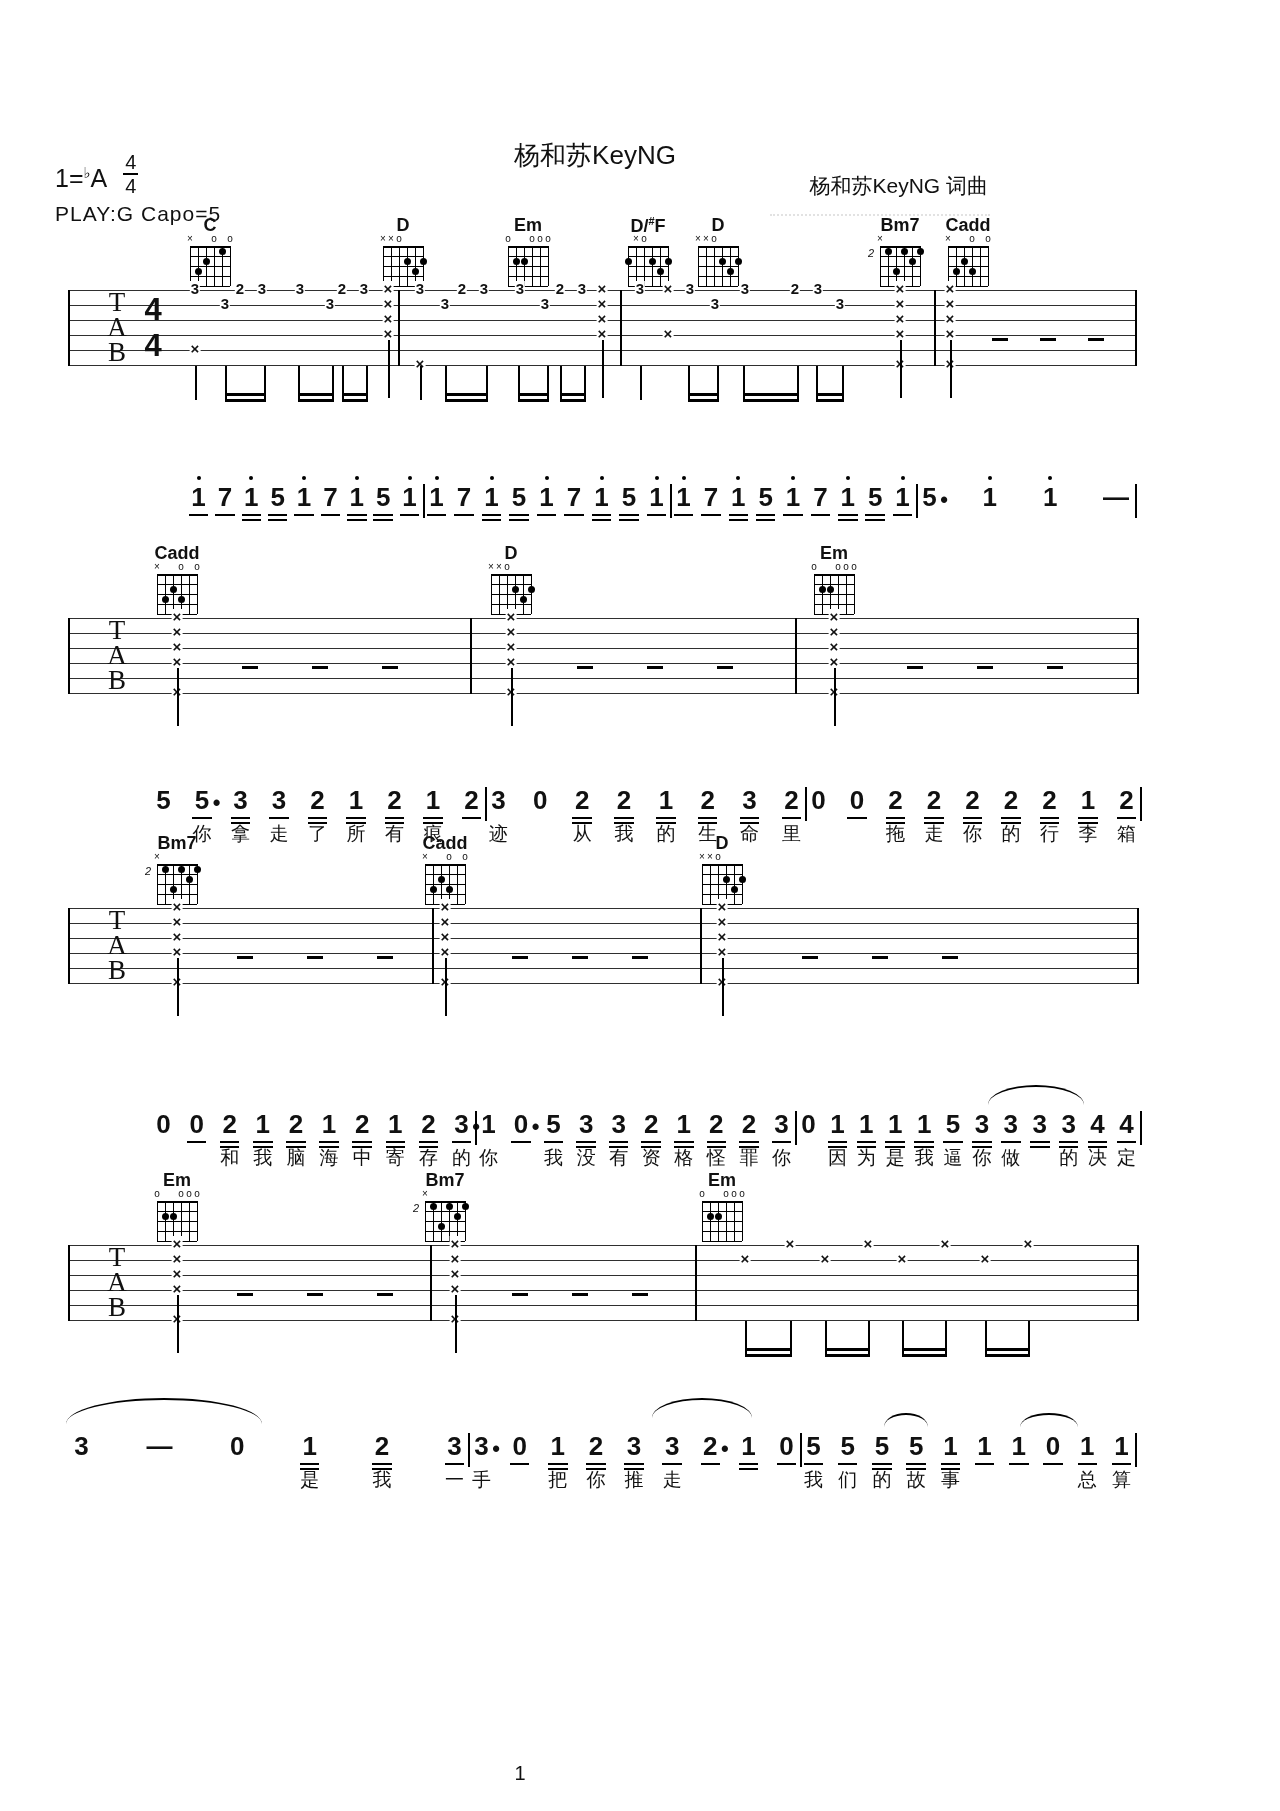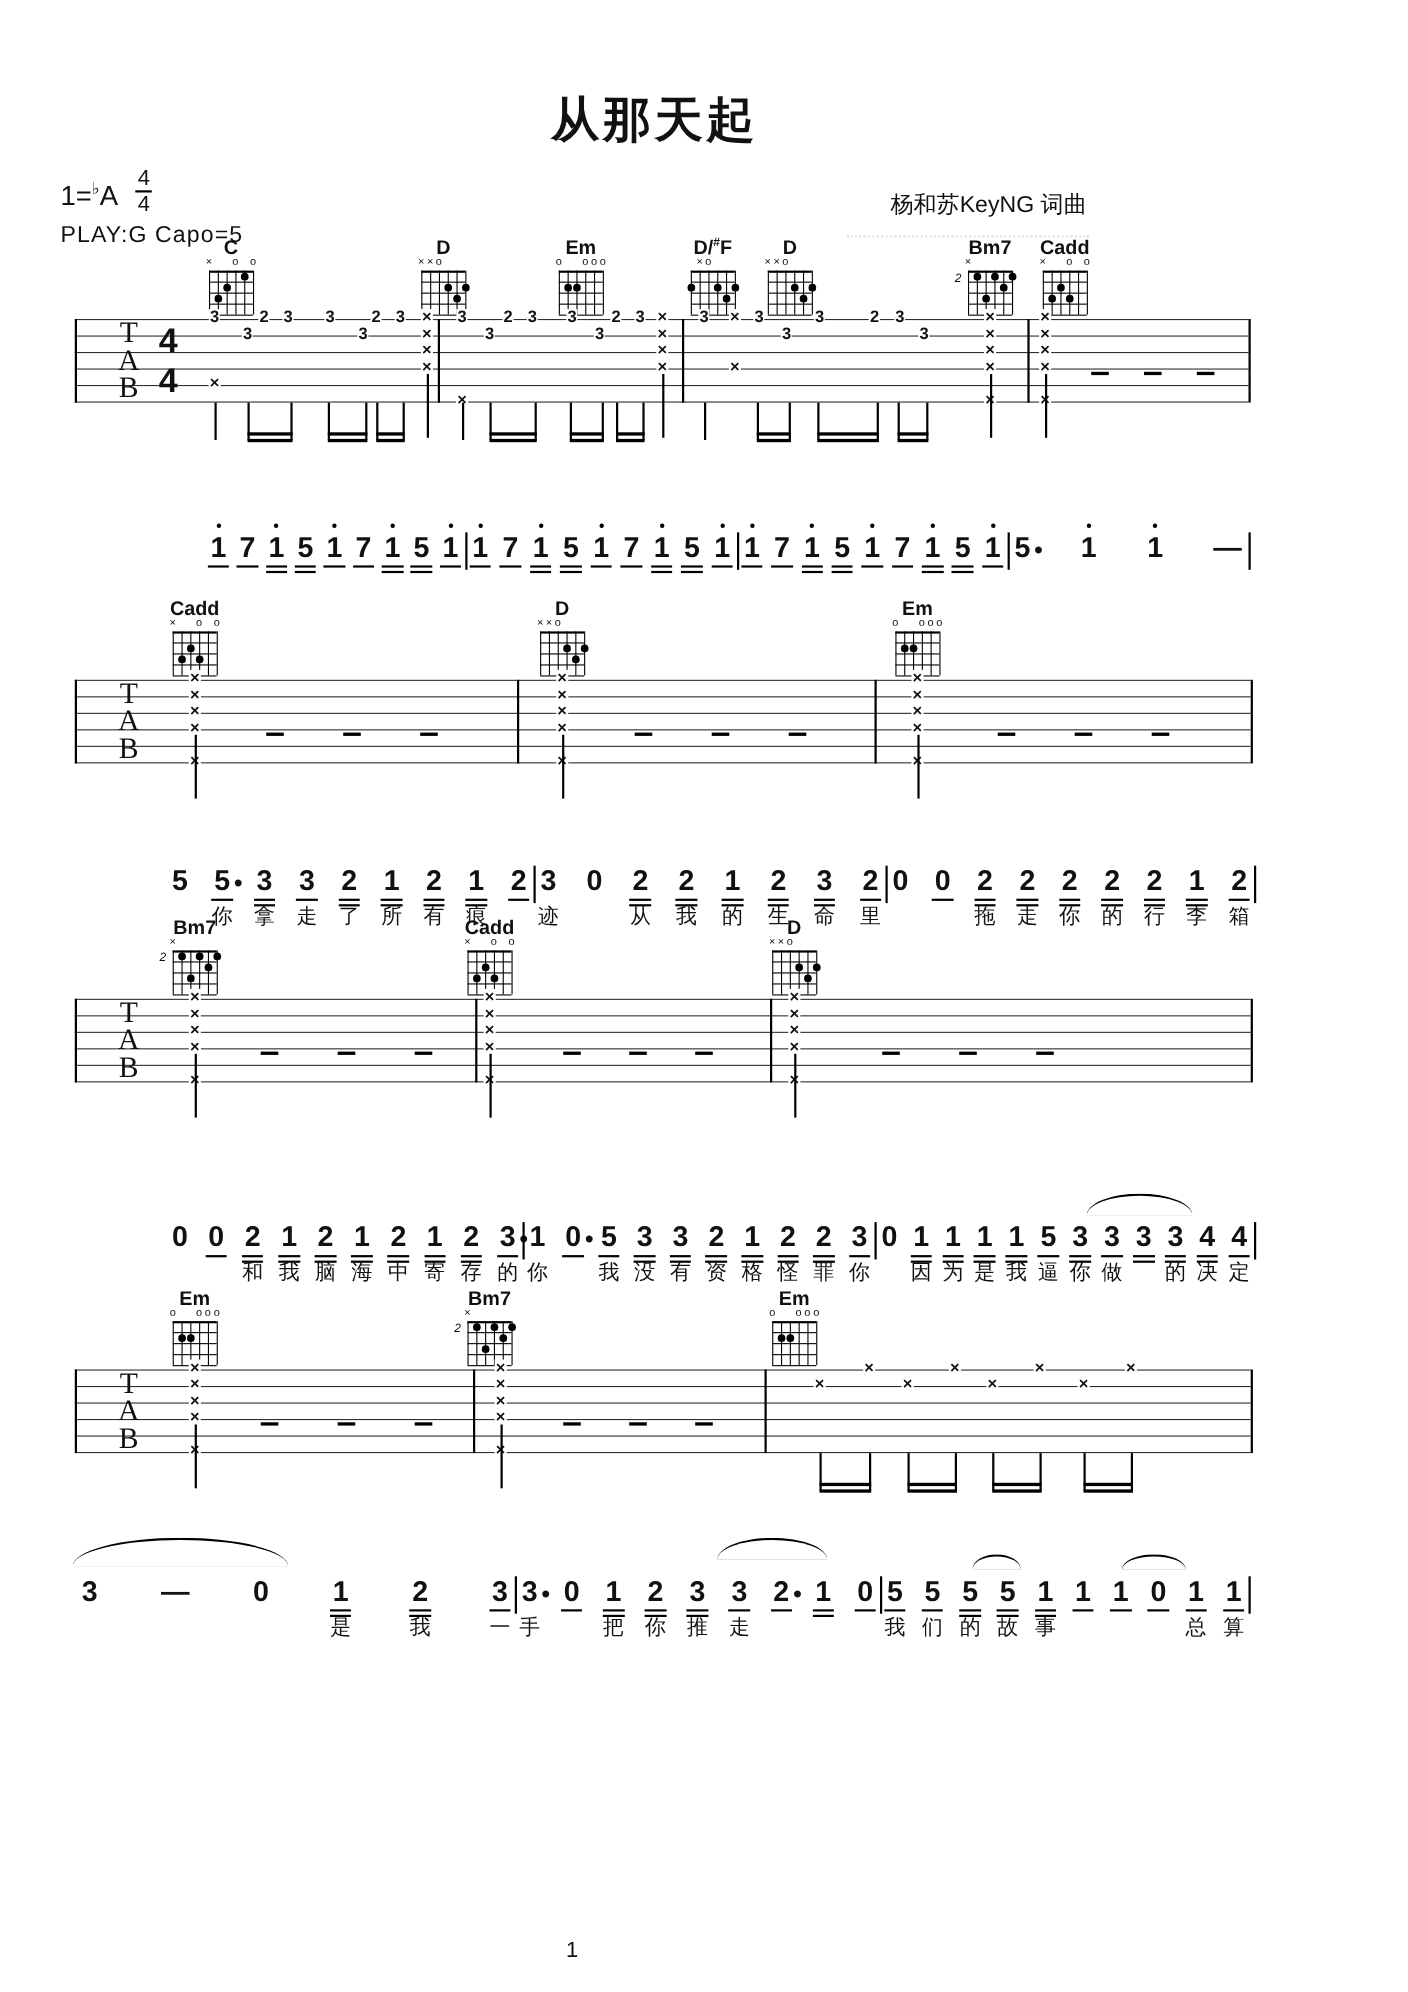--- a/index.html
+++ b/index.html
@@ -41,21 +41,21 @@
   .ju{position:absolute;left:-15%;width:130%;height:1.7px;background:#000;}
   .jly{position:absolute;top:37px;left:50%;transform:translateX(-50%);
        font-size:19px;font-weight:normal;white-space:nowrap;}
   .jbar{position:absolute;width:2px;height:34px;background:#000;}
   .tie{position:absolute;border-top:2px solid #000;border-radius:50% / 100% 100% 0 0;}
 </style>
 </head>
 <body>
 
 <div id="page">
-  <div class="title">从那天起</div>
+  <div class="subtitle">杨和苏KeyNG</div>
   <div class="keyline"><span>1=</span><sup class="flat">♭</sup><span>A</span><span class="frac"><span>4</span><span class="fbar"></span><span>4</span></span></div>
   <div class="playline">PLAY:G Capo=5</div>
   <div class="credit">杨和苏KeyNG 词曲</div>
   <div class="watermark"></div>
   <div class="pagenum">1</div>
 <div class="sline" style="left: 68px; top: 290px; width: 1067px;"></div>
     <div class="sline" style="left: 68px; top: 305px; width: 1067px;"></div>
     <div class="sline" style="left: 68px; top: 320px; width: 1067px;"></div>
     <div class="sline" style="left: 68px; top: 335px; width: 1067px;"></div>
     <div class="sline" style="left: 68px; top: 350px; width: 1067px;"></div>

